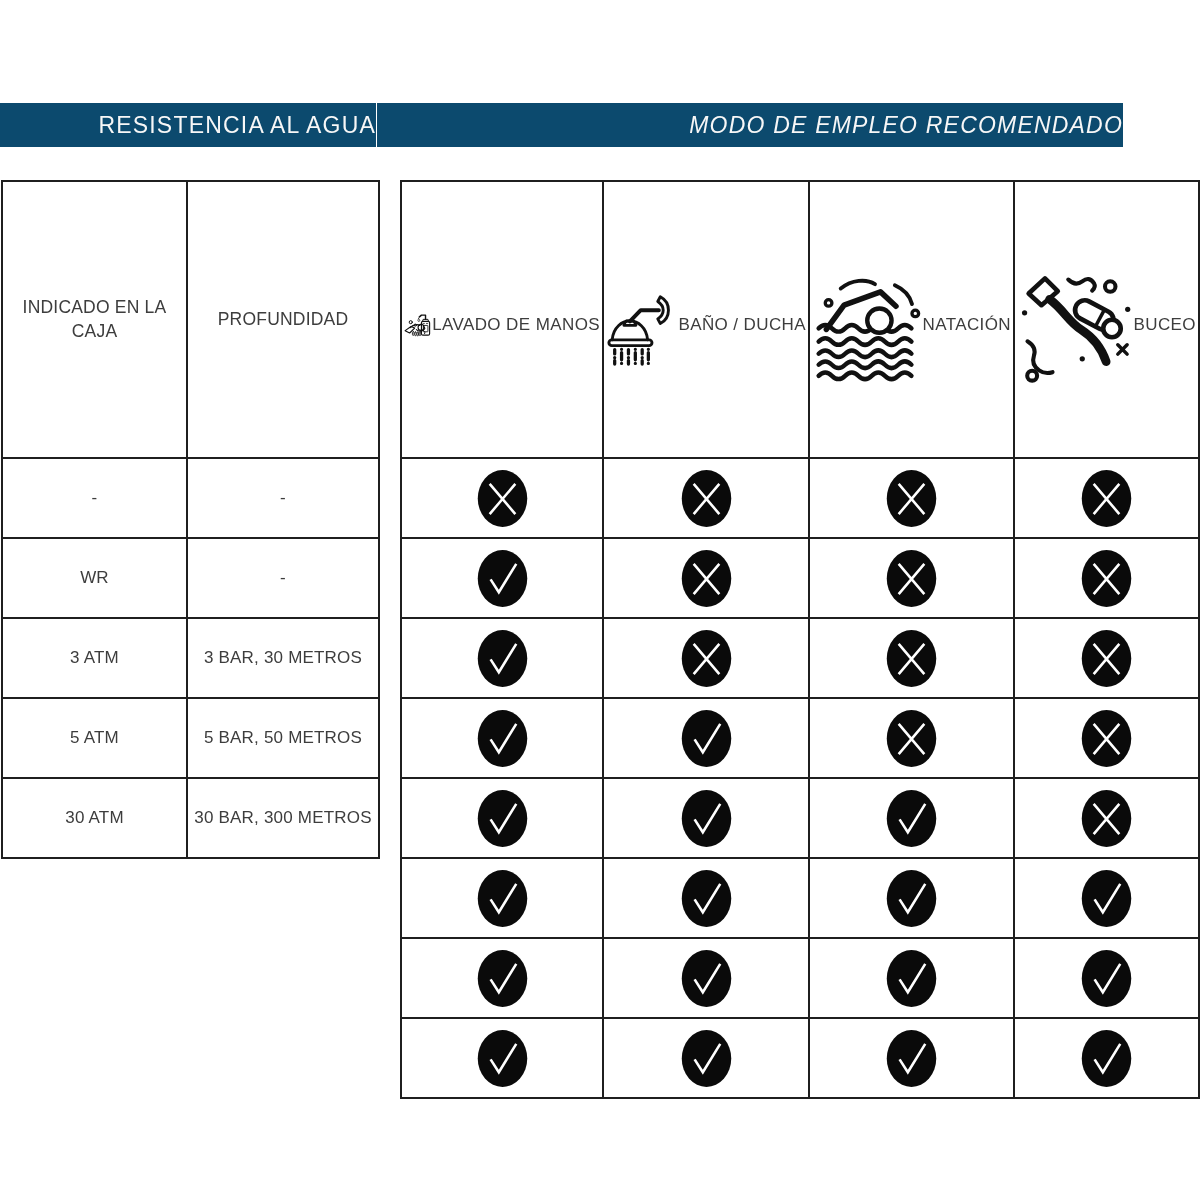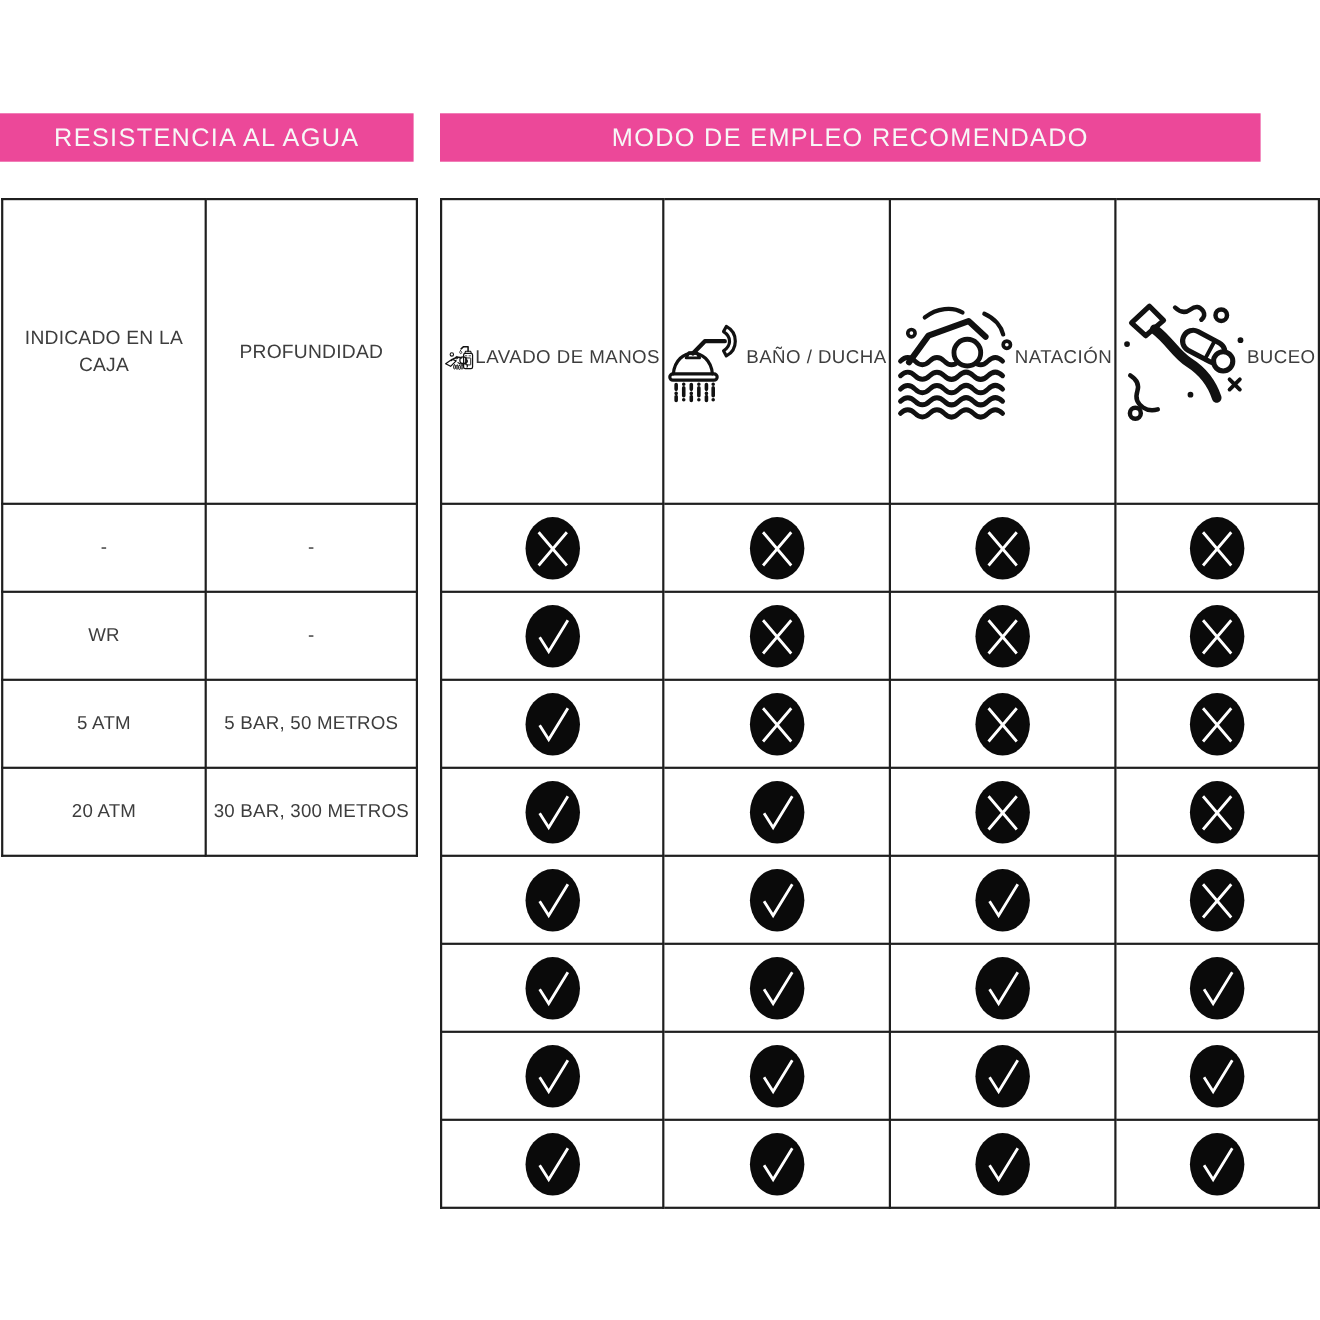--- a/index.html
+++ b/index.html
@@ -1,22 +1,22 @@
 <!DOCTYPE html>
 <html><head>
 <meta charset="utf-8">
 <style>
   html,body{margin:0;padding:0;background:#ffffff;}
   body{width:1200px;height:1200px;position:relative;overflow:hidden;
        font-family:"Liberation Sans","DejaVu Sans",sans-serif;color:#3d3d3d;}
 
-  .bar{position:absolute;top:103px;height:44px;background:#ec4899;
-       display:flex;align-items:center;justify-content:center;}
+  .bar{position:absolute;top:103px;height:44px;background:#0c4a6e;
+       display:flex;align-items:center;justify-content:flex-end;}
   .bar-left{left:0;width:376px;}
-  .bar-right{left:400px;width:746px;}
+  .bar-right{left:377px;width:746px;font-style:italic;}
   .bar-title{color:#f7f7f7;font-size:23px;font-weight:400;letter-spacing:1.2px;}
 
   table{border-collapse:collapse;table-layout:fixed;position:absolute;top:180px;}
   td{border:2px solid #1f1f1f;text-align:center;vertical-align:middle;
      font-size:17px;letter-spacing:.2px;white-space:nowrap;padding:0 2px;}
 
   .left-table{left:1px;width:377px;}
   .right-table{left:400px;width:798px;}
 
   tr.header-row{height:277px;}
@@ -53,25 +53,29 @@
   </tr>
   <tr class="data-row">
     <td>-</td>
     <td>-</td>
   </tr>
   <tr class="data-row">
     <td>WR</td>
     <td>-</td>
   </tr>
   <tr class="data-row">
+    <td>3 ATM</td>
+    <td>3 BAR, 30 METROS</td>
+  </tr>
+  <tr class="data-row">
     <td>5 ATM</td>
     <td>5 BAR, 50 METROS</td>
   </tr>
   <tr class="data-row">
-    <td>20 ATM</td>
+    <td>30 ATM</td>
     <td>30 BAR, 300 METROS</td>
   </tr>
 </tbody>
   </table>
 
 <table class="right-table">
   <colgroup>
       <col style="width:202px">
       <col style="width:206px">
       <col style="width:205px">

